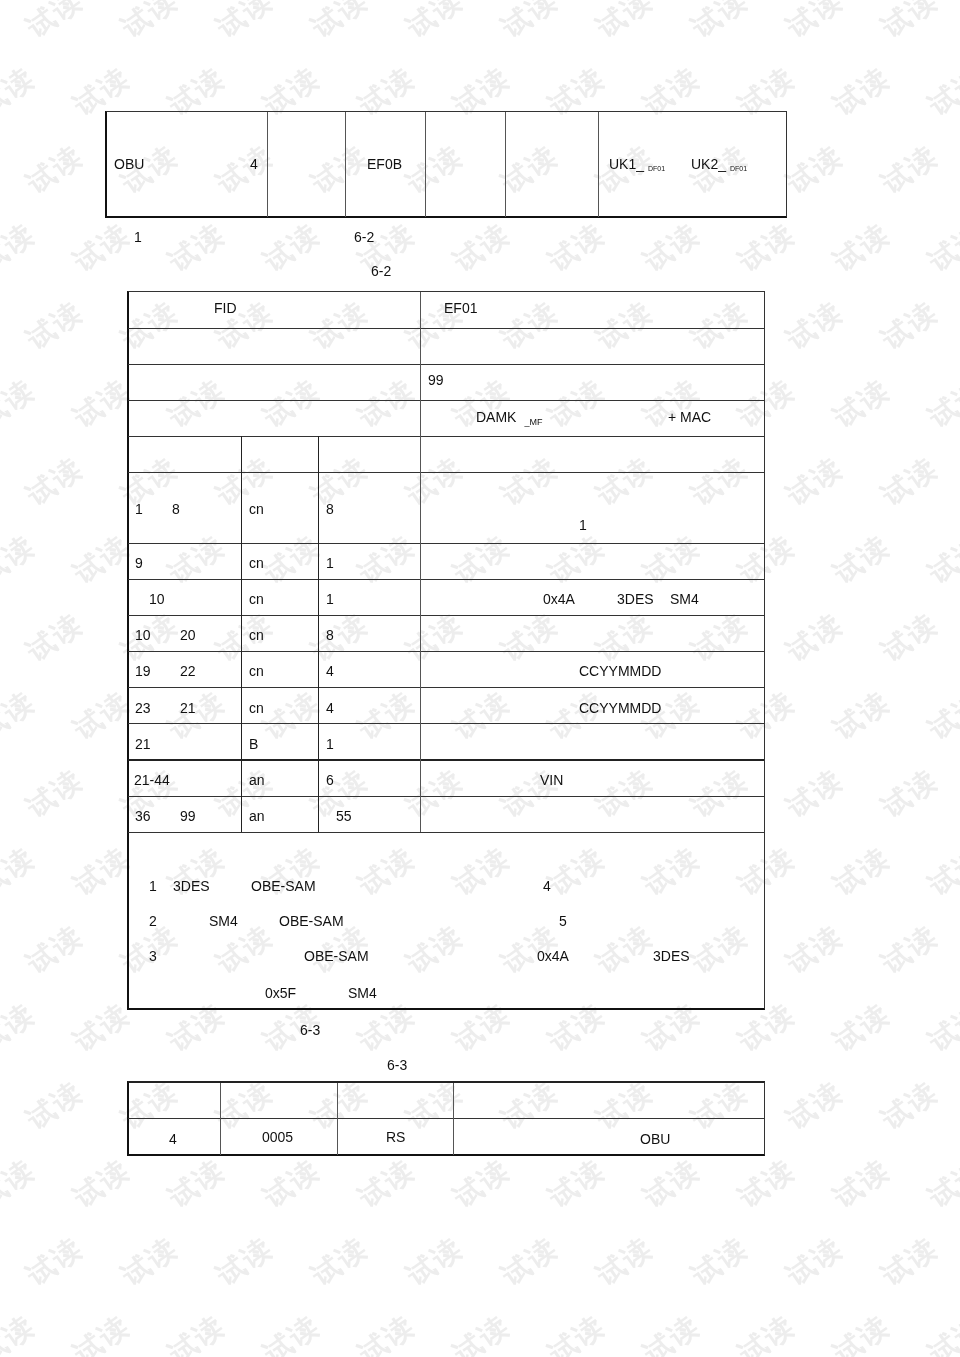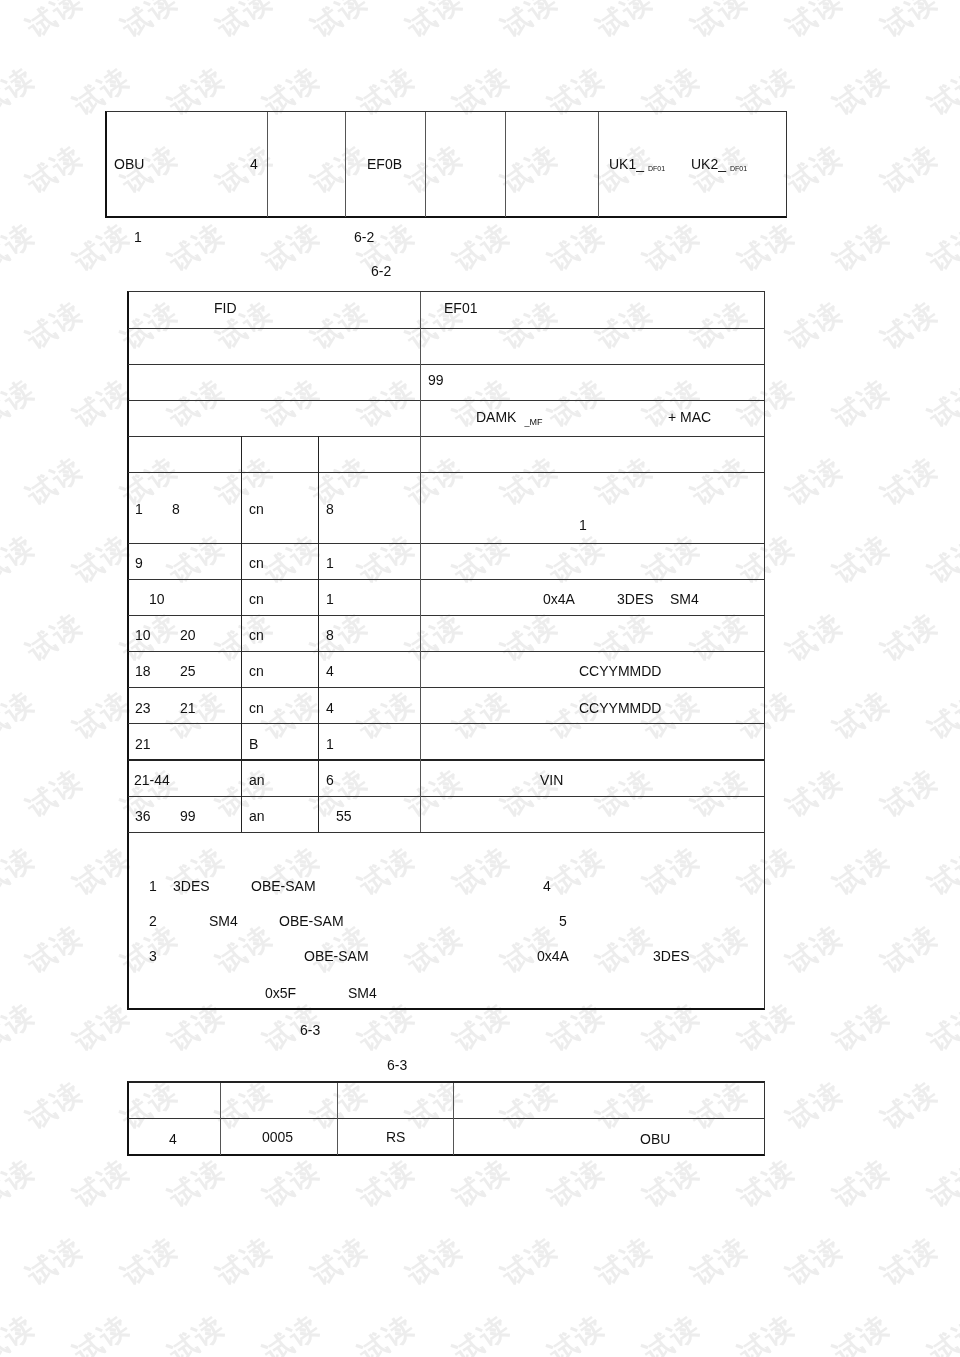--- a/index.html
+++ b/index.html
@@ -319,22 +319,22 @@
 <span class="txt" style="left:326px; top:592px;">1</span>
 <span class="txt" style="left:543px; top:592px;">0x4A</span>
 <span class="txt" style="left:617px; top:592px;">3DES</span>
 <span class="txt" style="left:670px; top:592px;">SM4</span>
 
 <span class="txt" style="left:135px; top:628px;">10</span>
 <span class="txt" style="left:180px; top:628px;">20</span>
 <span class="txt" style="left:249px; top:628px;">cn</span>
 <span class="txt" style="left:326px; top:628px;">8</span>
 
-<span class="txt" style="left:135px; top:664px;">18</span>
-<span class="txt" style="left:180px; top:664px;">25</span>
+<span class="txt" style="left:135px; top:664px;">19</span>
+<span class="txt" style="left:180px; top:664px;">22</span>
 <span class="txt" style="left:249px; top:664px;">cn</span>
 <span class="txt" style="left:326px; top:664px;">4</span>
 <span class="txt" style="left:579px; top:664px;">CCYYMMDD</span>
 
 <span class="txt" style="left:135px; top:701px;">23</span>
 <span class="txt" style="left:180px; top:701px;">21</span>
 <span class="txt" style="left:249px; top:701px;">cn</span>
 <span class="txt" style="left:326px; top:701px;">4</span>
 <span class="txt" style="left:579px; top:701px;">CCYYMMDD</span>
 

